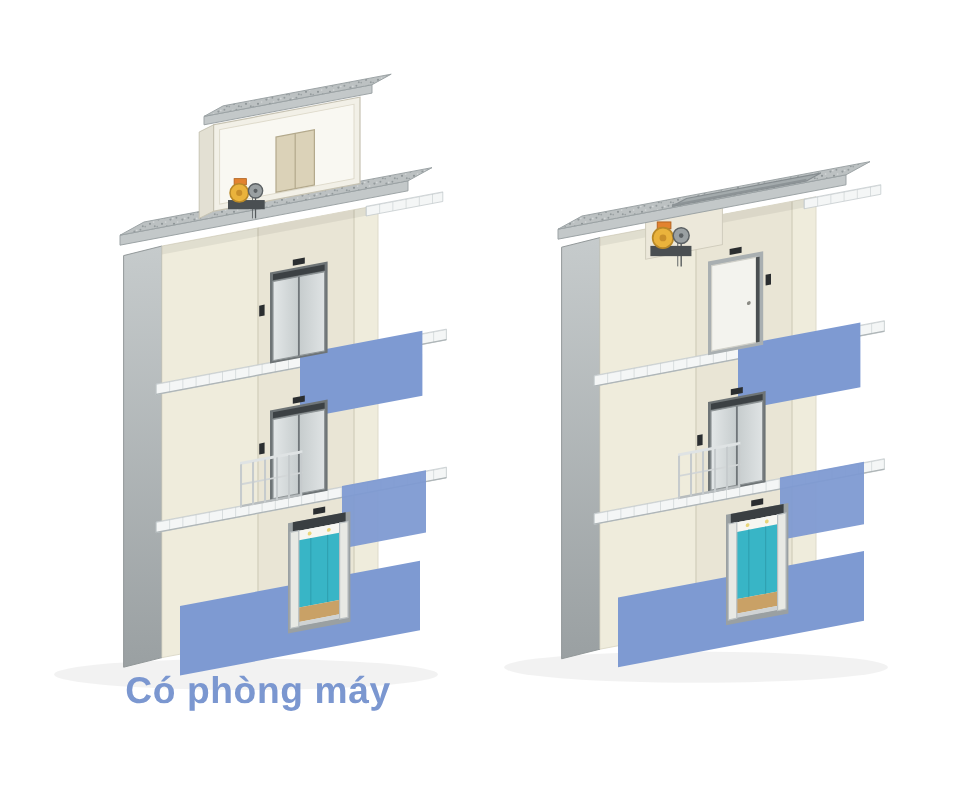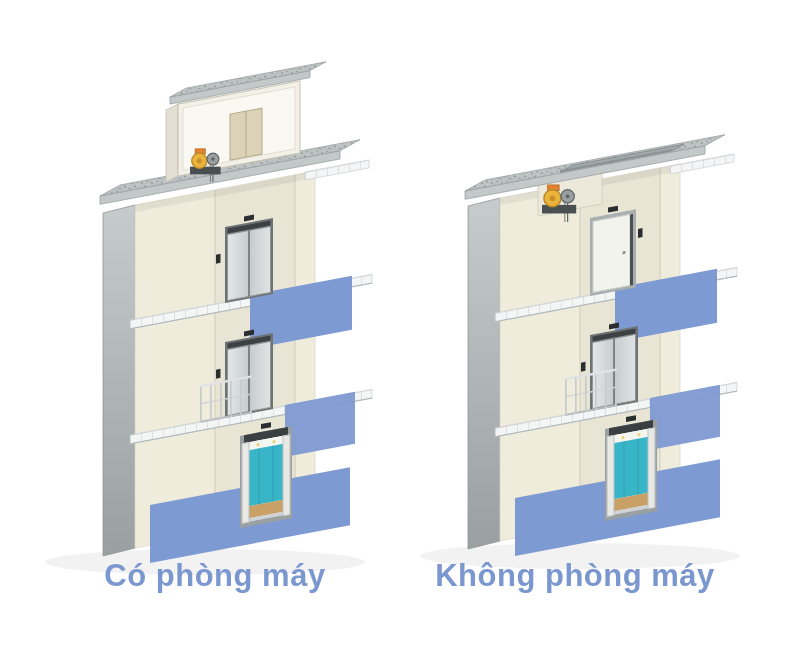--- a/index.html
+++ b/index.html
@@ -256,15 +256,14 @@
 
     <g transform="translate(515,498) skewY(-10.7)">
       <rect width="205" height="58" class="c-blue"></rect>
     </g>
     <use href="#car-open" transform="translate(605,429) skewY(-10.7)"></use>
   </g>
 </svg>
 
 <div class="caption caption-left">Có phòng máy</div>
 
-<div class="caption caption-right">Không phòng máy</div>
 
 </div>
 
 </body></html>

